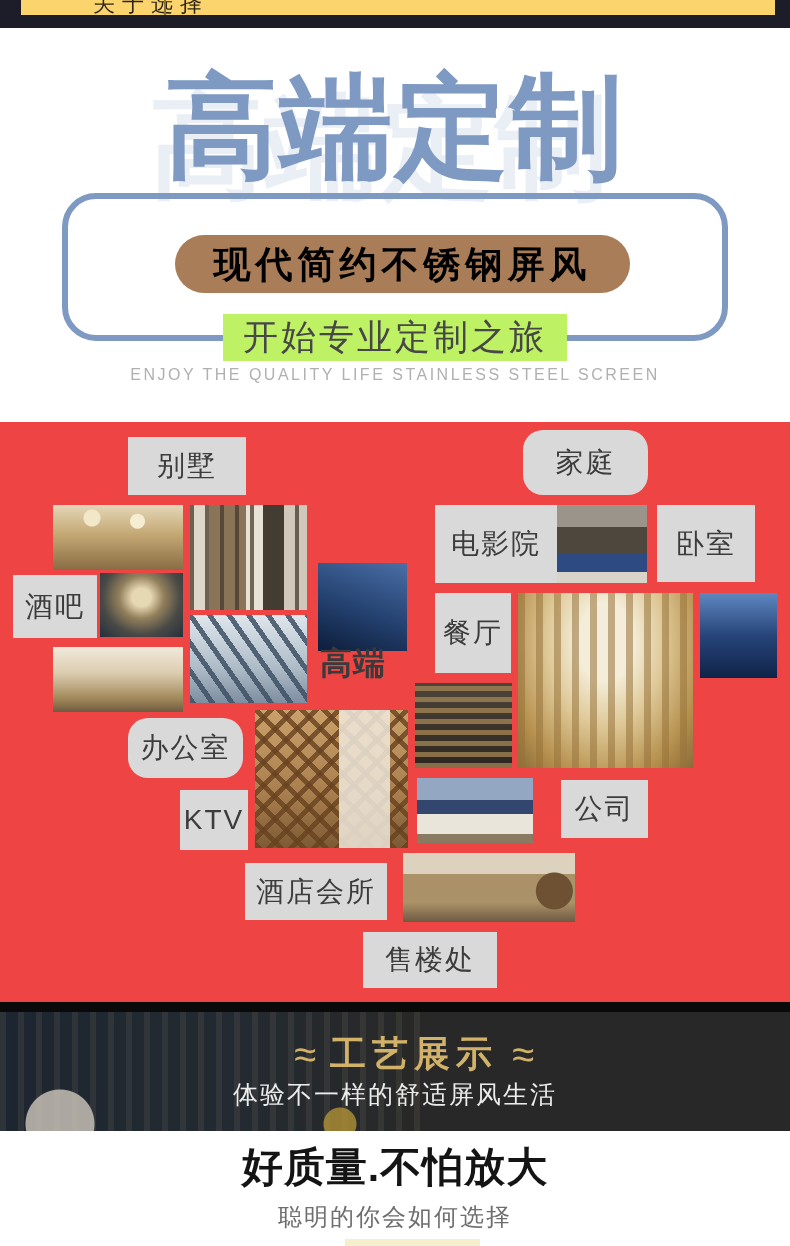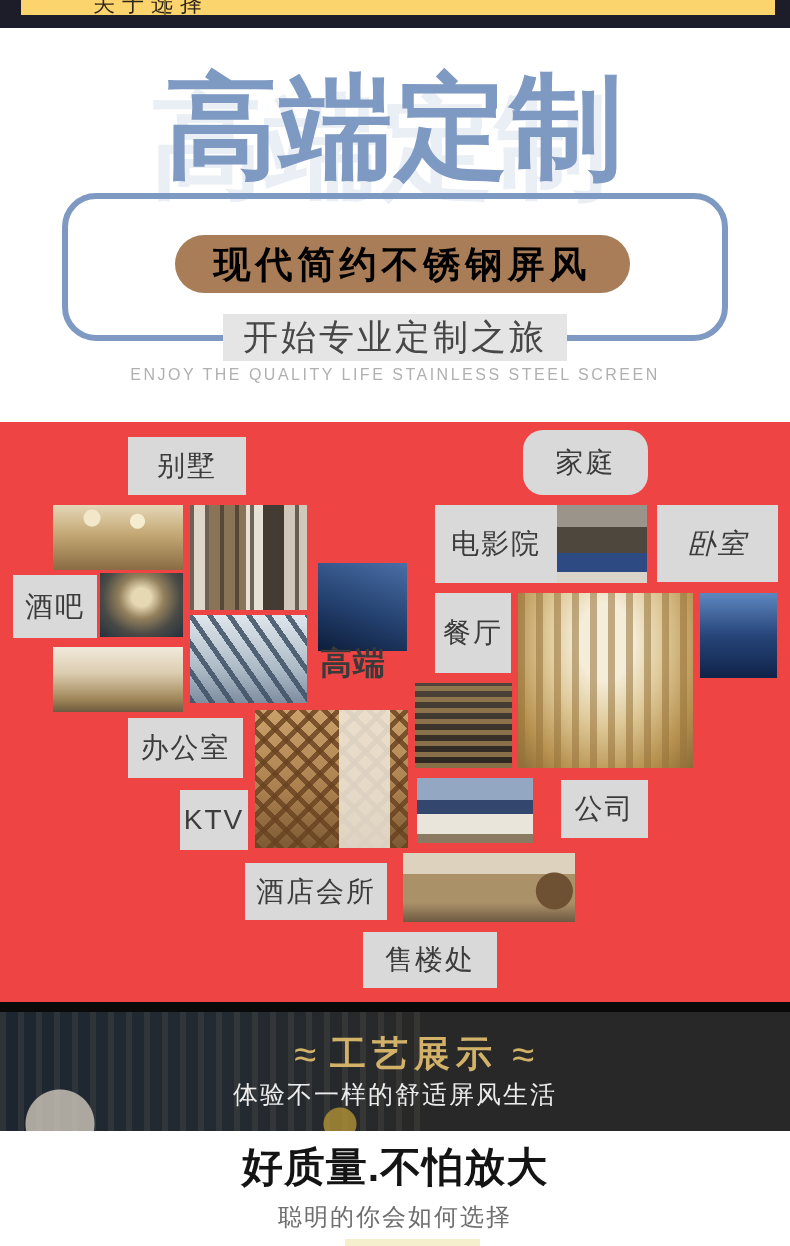--- a/index.html
+++ b/index.html
@@ -13,33 +13,33 @@
   .topbar-tab-label { position:absolute; left:72px; top:-11px; font-size:22px; letter-spacing:7px; color:#2b2417; white-space:nowrap; }
   .topbar-divider { position:absolute; left:143px; top:0; width:2px; height:15px; background:#8a7434; }
 
   
   .hero-title-wrap { position:absolute; left:0; top:52px; width:790px; height:140px; text-align:right; }
   .hero-title-ghost { position:absolute; left:50%; top:0; transform:translateX(-50%) translate(-15px,20px); font-size:113px; font-weight:bold; letter-spacing:2px; color:#eaeef5; white-space:nowrap; }
   .hero-title-main { position:absolute; left:50%; top:0; transform:translateX(-50%); font-size:113px; font-weight:bold; letter-spacing:2px; color:#7e99c2; white-space:nowrap; }
   .hero-frame { position:absolute; left:62px; top:193px; width:666px; height:148px; border:6px solid #7e99c2; border-radius:34px; background:transparent; }
   .hero-badge { position:absolute; left:175px; top:235px; width:455px; height:58px; background:#a87d58; border-radius:30px; color:#000000; font-size:37px; font-weight:bold; letter-spacing:5px; text-align:center; line-height:60px; z-index:2; }
   .hero-journey { position:absolute; left:0; top:314px; width:790px; text-align:center; z-index:3; }
-  .hero-journey span { display:inline-block; background:#e5e5e5; padding:0 20px; font-size:35px; letter-spacing:3px; color:#474747; }
+  .hero-journey span { display:inline-block; background:#bef264; padding:0 20px; font-size:35px; letter-spacing:3px; color:#474747; }
   .hero-tagline { position:absolute; left:0; top:366px; width:790px; text-align:center; font-size:16px; letter-spacing:2.5px; color:#b0b0b0; }
 
   
   .scenes { position:absolute; left:0; top:422px; width:790px; height:580px; background:#ef4444; }
   .scene-label { position:absolute; background:#d9d9d9; color:#3c3c3c; font-size:28px; letter-spacing:2px; display:flex; align-items:center; justify-content:center; }
   .lb-villa   { left:128px; top:15px;  width:118px; height:58px; }
   .lb-family  { left:523px; top:8px;   width:125px; height:65px;border-radius:20px; }
   .lb-cinema  { left:435px; top:83px;  width:122px; height:78px; }
-  .lb-bedroom { left:657px; top:83px;  width:121px;  height:77px;font-style:italic; }
+  .lb-bedroom { left:657px; top:83px;  width:98px;  height:77px; }
   .lb-bar     { left:13px;  top:153px; width:84px;  height:63px; }
   .lb-dining  { left:435px; top:171px; width:76px;  height:80px; }
-  .lb-office  { left:128px; top:296px; width:115px; height:60px; }
+  .lb-office  { left:128px; top:296px; width:115px; height:60px;border-radius:20px; }
   .lb-ktv     { left:180px; top:368px; width:68px;  height:60px; }
   .lb-company { left:540px; top:358px; width:87px;  height:58px;margin-left:21px; }
   .lb-hotelclub { left:245px; top:441px; width:142px; height:57px; }
   .lb-salesoffice { left:363px; top:510px; width:134px; height:56px; }
   .scene-center-text { position:absolute; left:320px; top:220px; font-size:32px; font-weight:bold; color:#3a3a3a; letter-spacing:1px; }
 
   .ph { position:absolute; }
   .ph-gold-lobby { left:53px; top:83px; width:130px; height:65px;
     background:radial-gradient(circle at 30% 20%, #f2e7c8 0 8px, transparent 9px),
                radial-gradient(circle at 65% 25%, #f6ecd0 0 7px, transparent 8px),

